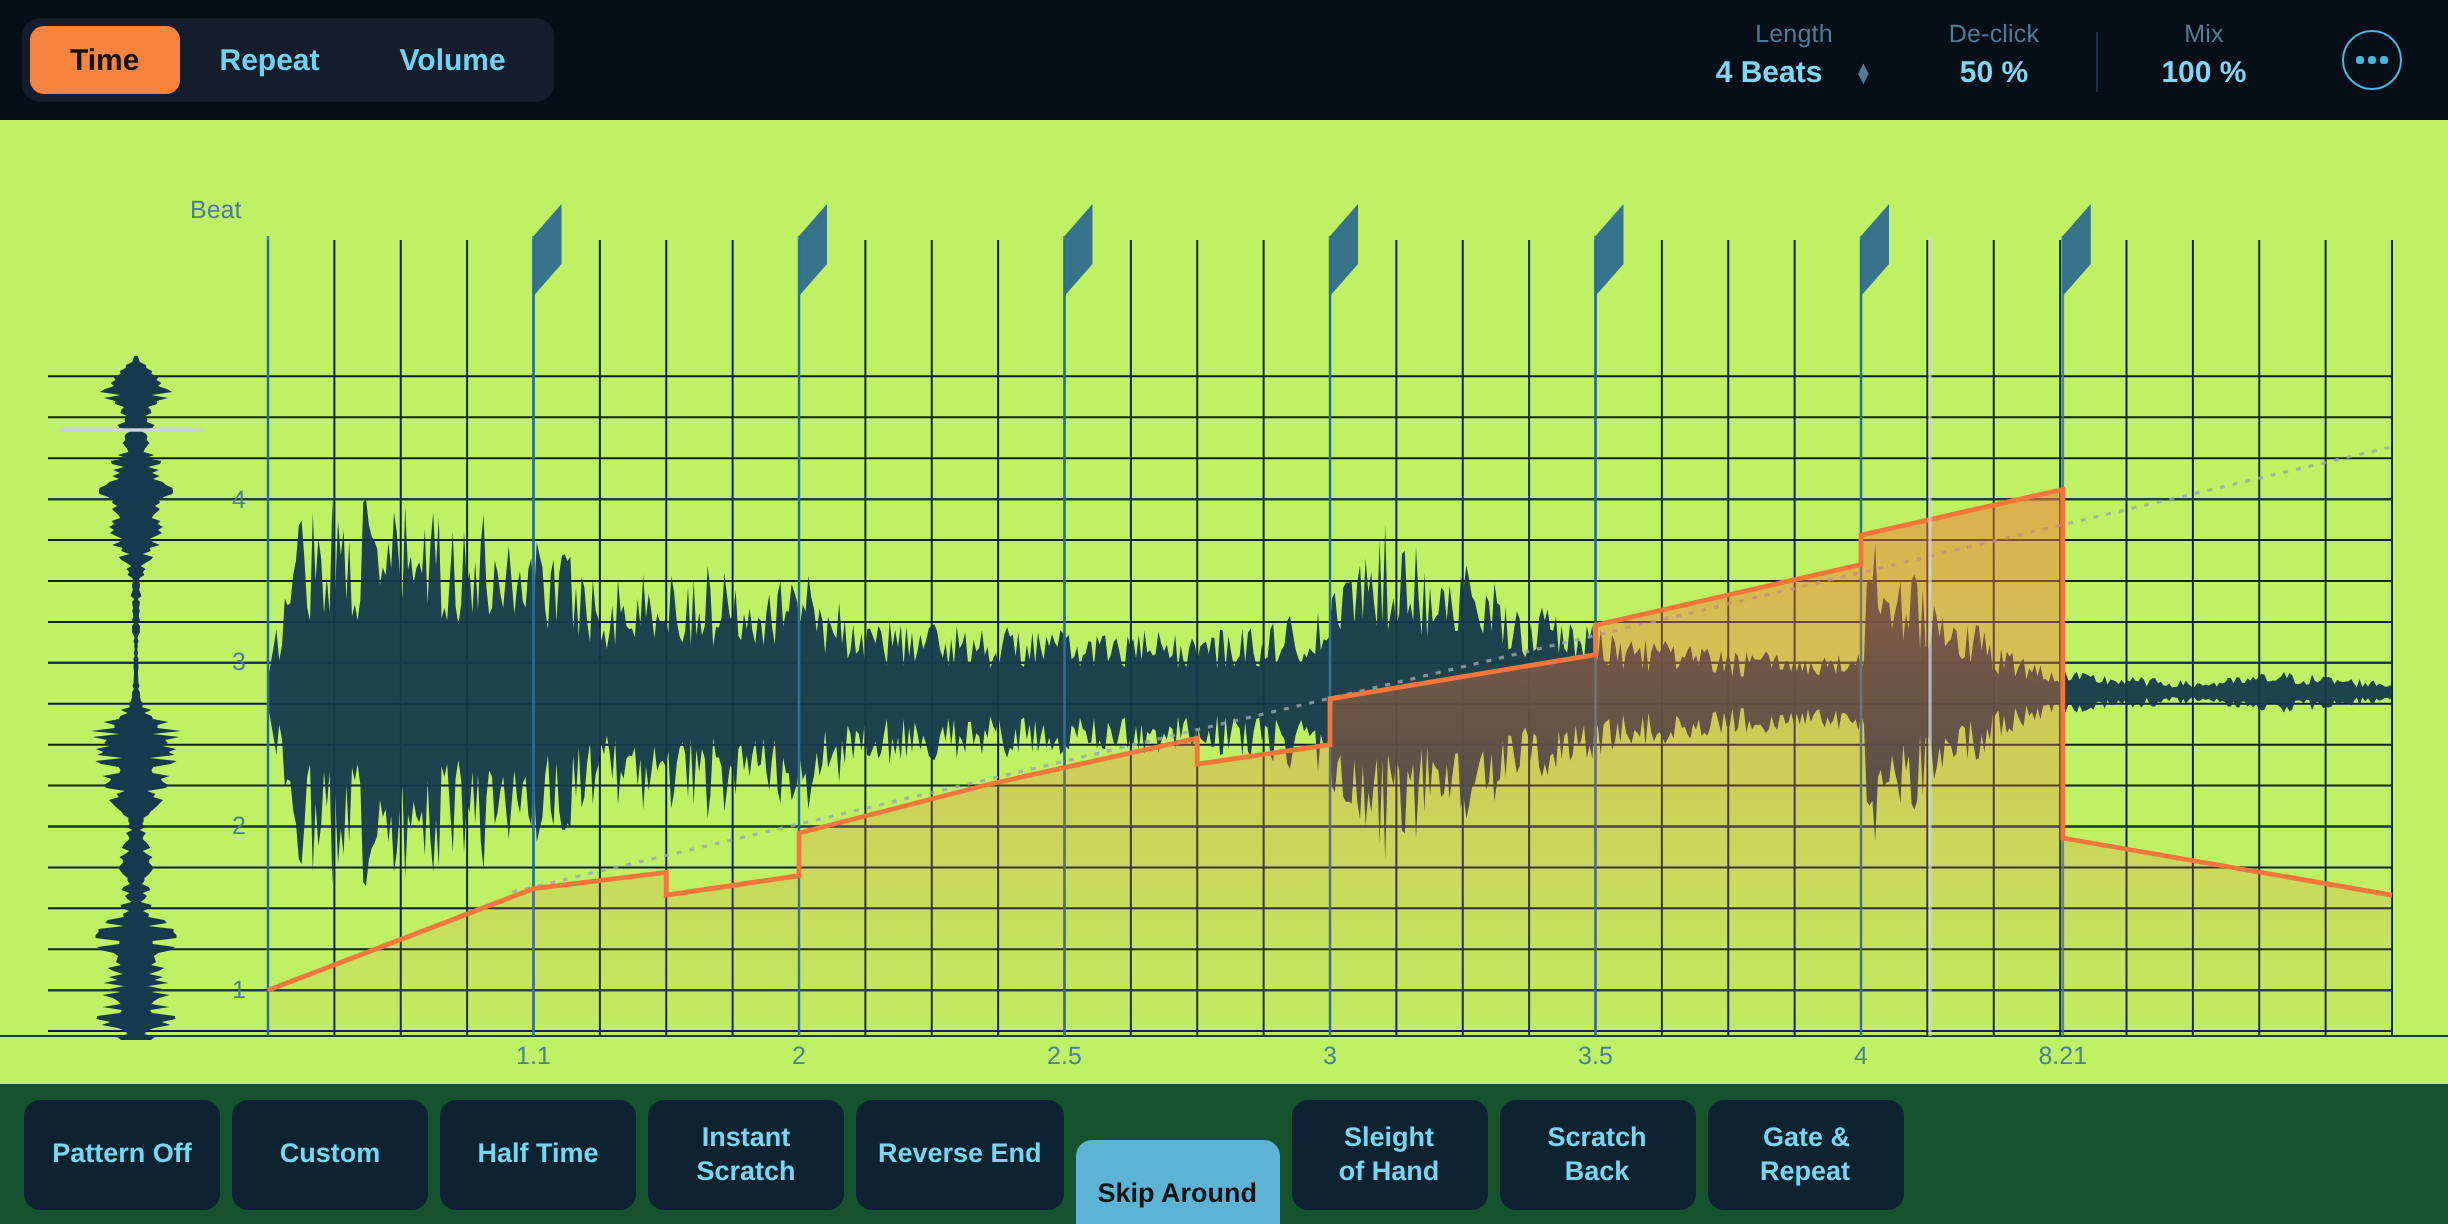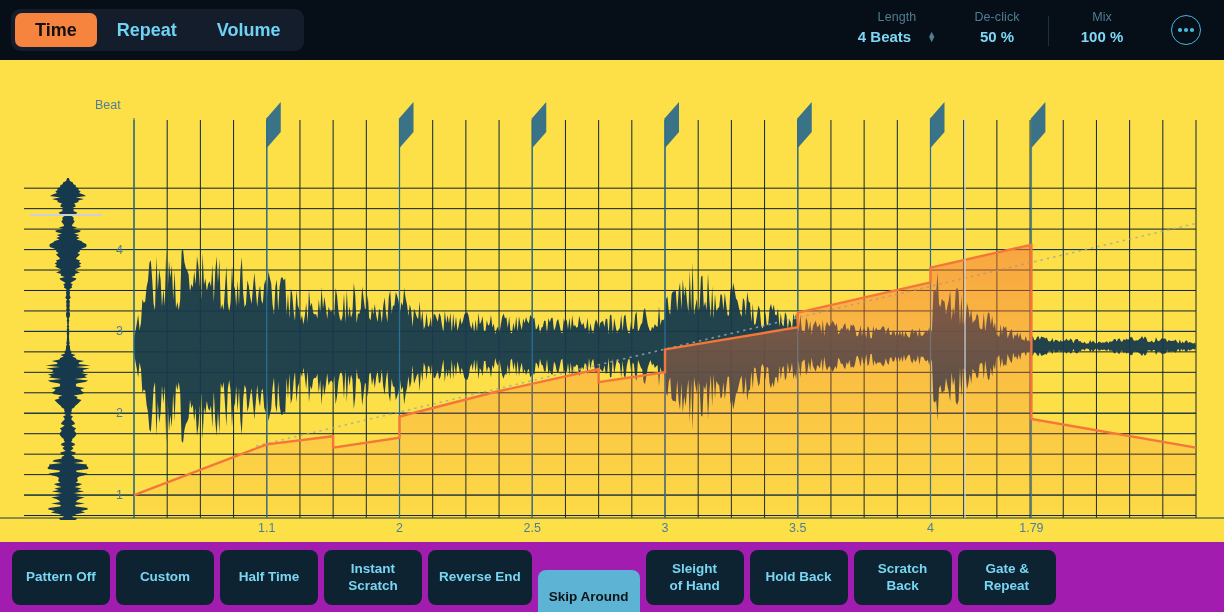--- a/index.html
+++ b/index.html
@@ -26,21 +26,21 @@
     height: 42px;
     background: #131d2b;
     border-radius: 9px;
     display: flex; align-items: center;
     padding: 4px;
   }
   .seg-item {
     height: 34px;
     padding: 0 20px;
     display: flex; align-items: center; justify-content: center;
-    font-size: 18px; font-weight: bold;
+    font-size: 15px; font-weight: bold;
     color: #6fd3f5;
     border-radius: 7px;
     cursor: pointer;
     white-space: nowrap;
   }
   .seg-item.active {
     background: #f6843f;
     color: #121212;
   }
 
@@ -74,21 +74,21 @@
   }
   .more-btn i {
     width: 3.6px; height: 3.6px; border-radius: 50%;
     background: #46b7df; display: block;
   }
 
   
   .chart-wrap {
     position: absolute; left: 0; top: 60px;
     width: 1224px; height: 482px;
-    background: #fde047;
+    background: #bef264;
   }
   .beat-label {
     position: absolute; left: 95px; top: 38px;
     font-size: 12.5px; color: #4f7d95;
   }
   .chart-svg {
     position: absolute; left: 0; top: 0;
     width: 1224px; height: 482px;
   }
   .yaxis-tick {
@@ -101,21 +101,21 @@
     position: absolute; top: 461px;
     font-size: 12.5px; color: #4c7f9b;
     transform: translateX(-50%);
     white-space: nowrap;
   }
 
   
   .footer {
     position: absolute; left: 0; top: 542px;
     width: 1224px; height: 70px;
-    background: #a21caf;
+    background: #14532d;
   }
   .preset-row {
     position: absolute; left: 12px; top: 8px;
     height: 55px;
     display: flex; align-items: center; gap: 6px;
   }
   .preset {
     height: 55px; min-width: 98px;
     padding: 0 11px;
     background: #0d2331;
@@ -278,21 +278,21 @@
         <div class="yaxis-tick" style="left: 103px; top: 271.404px;">3</div>
         <div class="yaxis-tick" style="left: 103px; top: 189.564px;">4</div>
       </div>
     <div id="xtick-host">
         <div class="xaxis-tick" style="left: 266.75px;">1.1</div>
         <div class="xaxis-tick" style="left: 399.5px;">2</div>
         <div class="xaxis-tick" style="left: 532.25px;">2.5</div>
         <div class="xaxis-tick" style="left: 665px;">3</div>
         <div class="xaxis-tick" style="left: 797.75px;">3.5</div>
         <div class="xaxis-tick" style="left: 930.5px;">4</div>
-        <div class="xaxis-tick" style="left: 1031.39px;">1.79</div>
+        <div class="xaxis-tick" style="left: 1031.39px;">8.21</div>
       </div>
   </div>
 
   <div class="footer">
     <div class="preset-row" id="preset-host">
         <div class="preset">
           <span style="white-space: pre-line;">Pattern Off</span>
         </div>
         <div class="preset">
           <span style="white-space: pre-line;">Custom</span>
@@ -308,23 +308,20 @@
           <span style="white-space: pre-line;">Reverse End</span>
         </div>
         <div class="preset active">
           <span style="white-space: pre-line;">Skip Around</span>
         </div>
         <div class="preset">
           <span style="white-space: pre-line;">Sleight
 of Hand</span>
         </div>
         <div class="preset">
-          <span style="white-space: pre-line;">Hold Back</span>
-        </div>
-        <div class="preset">
           <span style="white-space: pre-line;">Scratch
 Back</span>
         </div>
         <div class="preset">
           <span style="white-space: pre-line; text-align: right;">Gate &amp;
 Repeat</span>
         </div>
       </div>
 
   </div>

